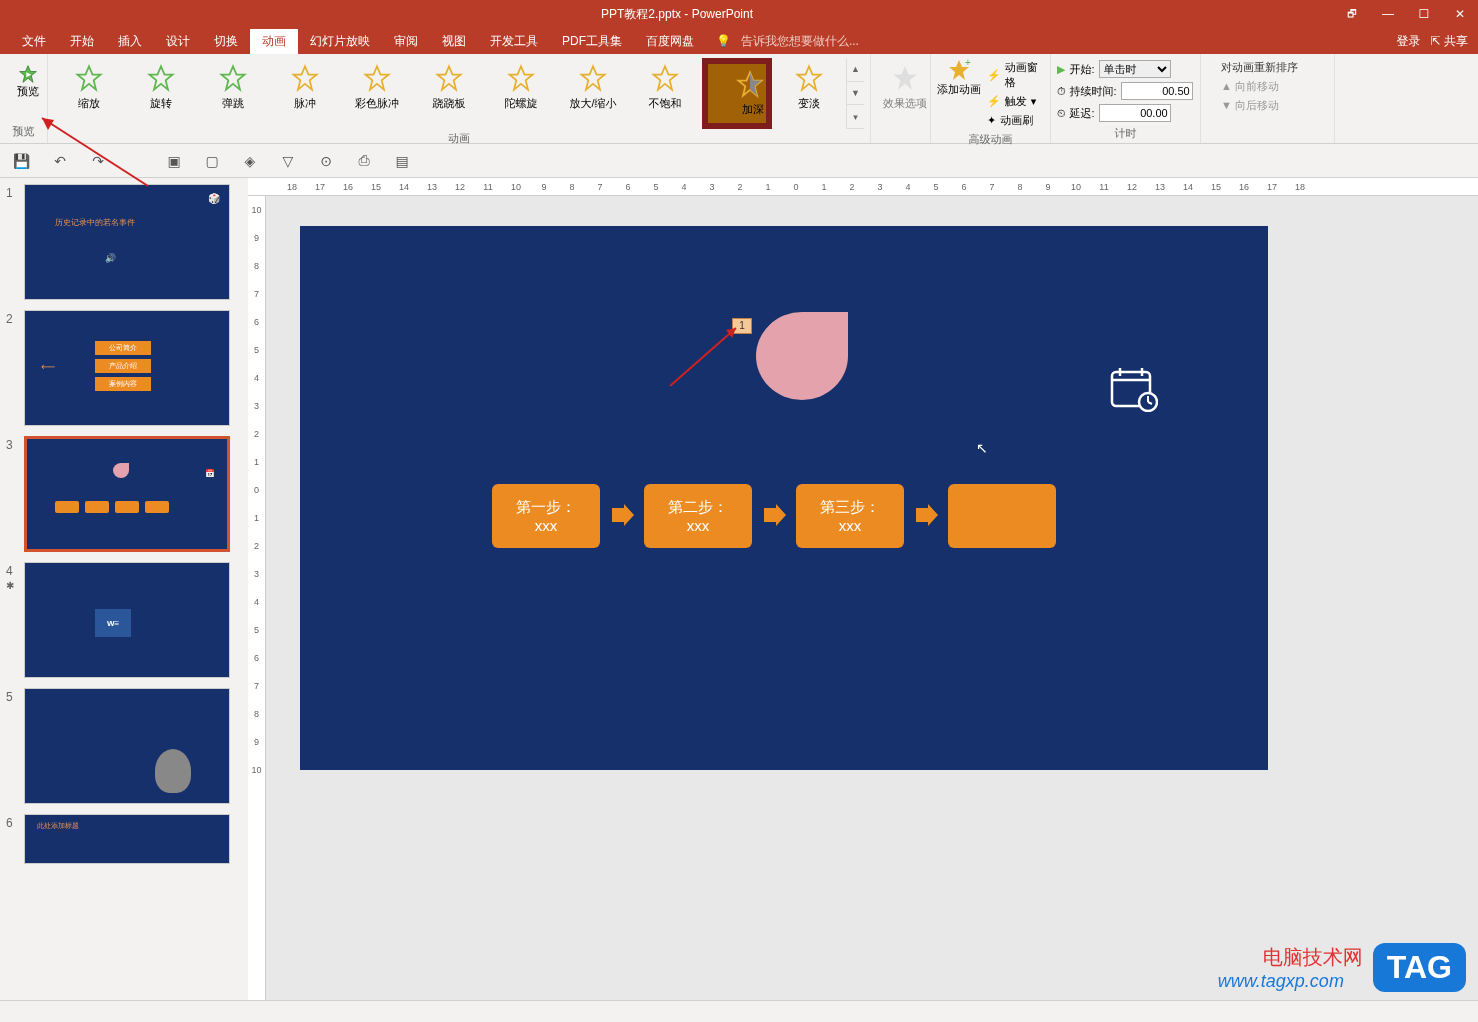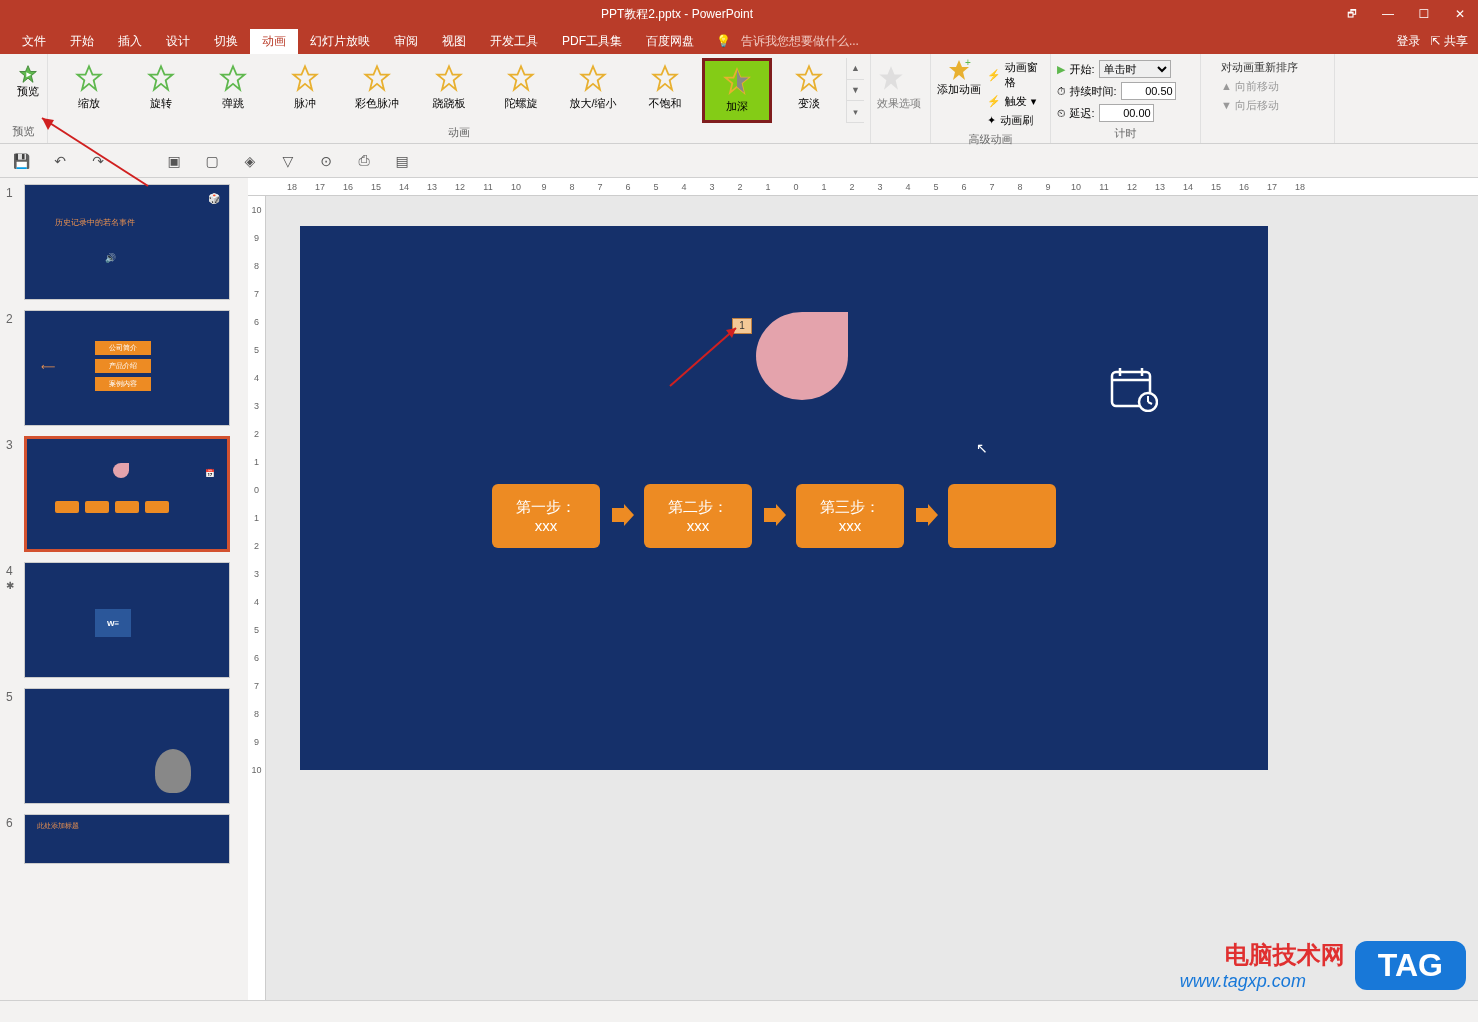--- a/index.html
+++ b/index.html
@@ -20,31 +20,31 @@
 .menubar .tell-me { color: #f0c8c0; margin-left: 10px; }
 
 
 .ribbon { height: 90px; background: #f3f2f1; border-bottom: 1px solid #d0d0d0; display: flex; }
 .ribbon-group { border-right: 1px solid #e0e0e0; padding: 4px 6px; display: flex; flex-direction: column; }
 .ribbon-group .label { text-align: center; font-size: 11px; color: #666; margin-top: auto; padding-top: 2px; }
 .preview-btn { width: 44px; display: flex; flex-direction: column; align-items: center; padding-top: 6px; font-size: 11px; }
 .star-icon { width: 20px; height: 20px; }
 .anim-gallery { display: flex; gap: 2px; flex: 0 0 auto; }
 .anim-item { width: 70px; display: flex; flex-direction: column; align-items: center; padding: 6px 2px; font-size: 11px; }
-.anim-item.selected { background: #84cc16; border: 3px solid #7f1d1d; }
+.anim-item.selected { background: #a16207; border: 6px solid #7f1d1d; align-items: flex-end; }
 .anim-star { width: 28px; height: 28px; margin-bottom: 4px; }
 .gallery-scroll { width: 18px; display: flex; flex-direction: column; border-left: 1px solid #ddd; }
 .gallery-scroll div { flex: 1; display: flex; align-items: center; justify-content: center; font-size: 9px; color: #666; border-bottom: 1px solid #ddd; }
-.effect-options { width: 56px; display: flex; flex-direction: column; padding-top: 6px; font-size: 11px; }
+.effect-options { width: 56px; display: flex; flex-direction: column; align-items: center; padding-top: 6px; font-size: 11px; }
 .adv-group { width: 120px; padding: 4px 6px; }
 .adv-row { display: flex; align-items: center; font-size: 11px; padding: 2px 0; gap: 4px; }
 .timing-group { width: 150px; padding: 4px 6px; }
 .timing-row { display: flex; align-items: center; font-size: 11px; padding: 2px 0; gap: 4px; }
 .timing-row select, .timing-row input { font-size: 11px; height: 18px; border: 1px solid #aaa; }
-.timing-row input { width: 55px; text-align: right; padding-right: 2px; }
+.timing-row input { width: 72px; text-align: right; padding-right: 2px; }
 .timing-row select { width: 72px; }
 .reorder-group { width: 120px; padding: 4px 6px; font-size: 11px; margin-left: 14px; }
 .reorder-row { padding: 2px 0; color: #999; }
 
 
 .qat { height: 34px; background: #f3f2f1; border-bottom: 1px solid #d0d0d0; display: flex; align-items: center; padding: 0 12px; gap: 18px; }
 .qat-btn { width: 20px; height: 20px; display: flex; align-items: center; justify-content: center; color: #555; font-size: 14px; }
 
 
 .main { display: flex; height: calc(1022px - 28px - 26px - 90px - 34px - 22px); }
@@ -78,23 +78,23 @@
 .thumb .t-sound { position: absolute; left: 80px; top: 68px; font-size: 9px; color: #aac; }
 .thumb .t-menu-item { position: absolute; width: 56px; height: 14px; background: #ed8b23; font-size: 7px; color: white; text-align: center; line-height: 14px; }
 .thumb .t-pink { position: absolute; left: 86px; top: 24px; width: 16px; height: 15px; background: #e4a3ac; border-radius: 50% 0 50% 50%; }
 .thumb .t-step { position: absolute; top: 62px; width: 24px; height: 12px; background: #ed8b23; border-radius: 2px; }
 .thumb .t-word { position: absolute; left: 70px; top: 46px; width: 36px; height: 28px; background: #2b579a; display: flex; align-items: center; justify-content: center; color: white; font-size: 8px; font-weight: bold; }
 .thumb .t-einstein { position: absolute; left: 130px; top: 60px; width: 36px; height: 44px; background: #888; border-radius: 50% 50% 40% 40%; }
 .thumb .t-caption { position: absolute; left: 12px; top: 6px; font-size: 7px; color: #e89050; }
 
 
 .watermark { position: absolute; right: 12px; bottom: 30px; display: flex; align-items: center; gap: 10px; }
-.watermark .cn { color: #e03030; font-size: 24px; font-weight: bold; margin-left: 45px; }
+.watermark .cn { color: #e03030; font-size: 20px; font-weight: normal; margin-left: 45px; }
 .watermark .url { color: #1878d8; font-size: 18px; font-style: italic; }
-.watermark .tag { background: #1878d8; color: white; font-size: 32px; font-weight: bold; padding: 6px 23px; border-radius: 12px; }
+.watermark .tag { background: #1878d8; color: white; font-size: 32px; font-weight: bold; padding: 6px 14px; border-radius: 12px; }
 </style>
 </head>
 <body>
 
 <div class="titlebar">
   <div style="width:20px"></div>
   <div class="title">PPT教程2.pptx - PowerPoint</div>
   <div class="win-controls">
     <div class="win-btn restore">🗗</div>
     <div class="win-btn">—</div>

